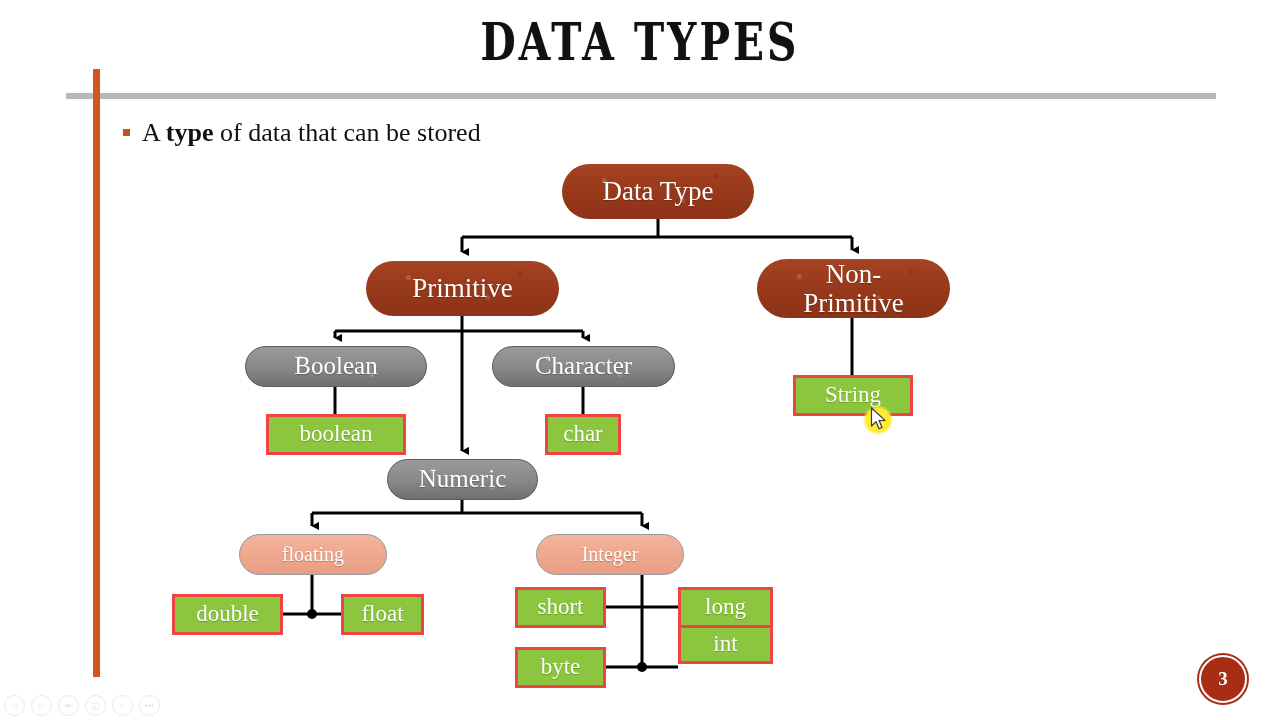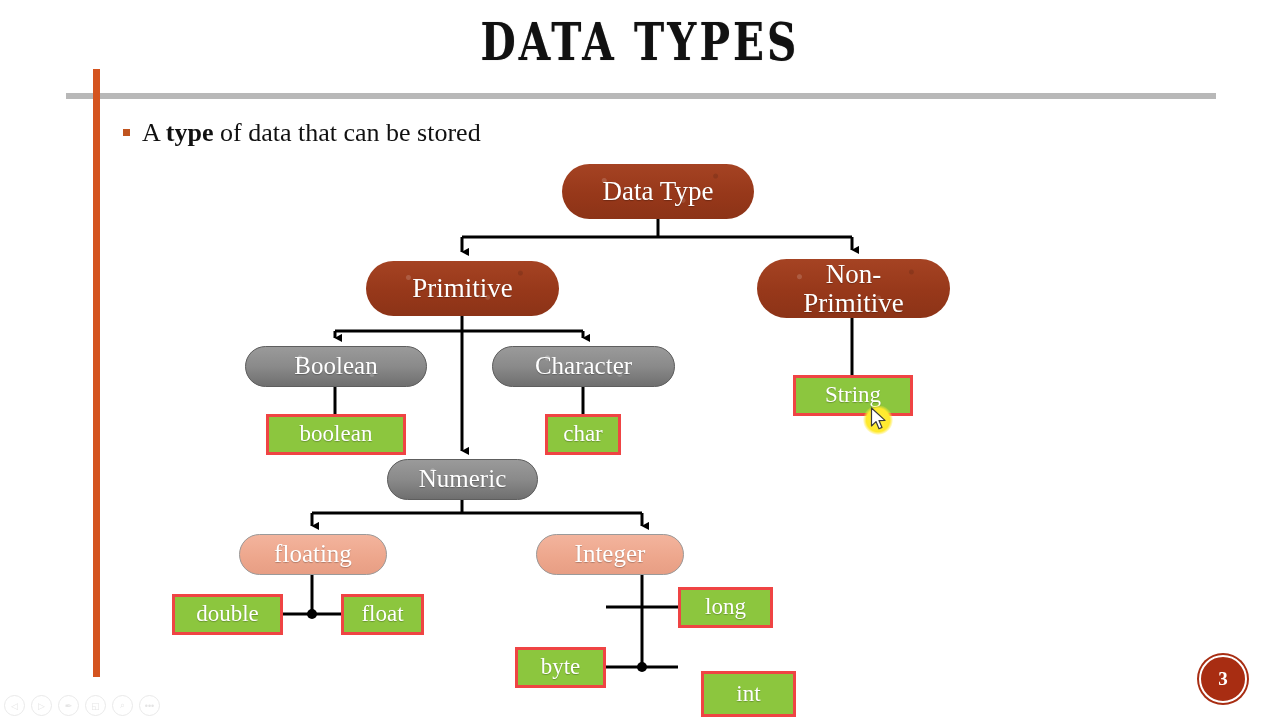--- a/index.html
+++ b/index.html
@@ -110,21 +110,21 @@
     border-radius: 999px;
     border: 1px solid #5e5e5e;
     font-size: 25px;
   }
   
   .pill-salmon {
     background: #f0ab92;
     background-image: linear-gradient(180deg, #f3b49d 0%, #eda68c 60%, #e79e84 100%);
     border-radius: 999px;
     border: 1px solid #9a9a9a;
-    font-size: 25px;
+    font-size: 20px;
   }
   
   .leaf-green {
     background: #8cc63e;
     border: 3px solid #ef4444;
     font-size: 23px;
   }
 
   
   #cursor-glow {
@@ -239,23 +239,24 @@
       <div class="node pill-gray" style="left: 245px; top: 346px; width: 182px; height: 41px;">Boolean</div>
       <div class="node pill-gray" style="left: 492px; top: 346px; width: 183px; height: 41px;">Character</div>
       <div class="node pill-gray" style="left: 387px; top: 459px; width: 151px; height: 41px;">Numeric</div>
       <div class="node pill-salmon" style="left: 239px; top: 534px; width: 148px; height: 41px;">floating</div>
       <div class="node pill-salmon" style="left: 536px; top: 534px; width: 148px; height: 41px; text-align: center;">Integer</div>
       <div class="node leaf-green" style="left: 793px; top: 375px; width: 120px; height: 41px;">String</div>
       <div class="node leaf-green" style="left: 266px; top: 414px; width: 140px; height: 41px;">boolean</div>
       <div class="node leaf-green" style="left: 545px; top: 414px; width: 76px; height: 41px;">char</div>
       <div class="node leaf-green" style="left: 172px; top: 594px; width: 111px; height: 41px;">double</div>
       <div class="node leaf-green" style="left: 341px; top: 594px; width: 83px; height: 41px;">float</div>
+      <div class="node leaf-green" style="left: 515px; top: 587px; width: 91px; height: 41px;">short</div>
       <div class="node leaf-green" style="left: 678px; top: 587px; width: 95px; height: 41px;">long</div>
       <div class="node leaf-green" style="left: 515px; top: 647px; width: 91px; height: 41px;">byte</div>
-      <div class="node leaf-green" style="left: 678px; top: 671px; width: 95px; height: 46px; margin-left: 23px;">int</div>
+      <div class="node leaf-green" style="left: 678px; top: 625px; width: 95px; height: 39px;">int</div>
     </div>
 
   <div id="cursor-glow"></div>
   <svg id="cursor-arrow" viewBox="0 0 18 24">
     <path d="M1.5,1 L1.5,19 L6,14.6 L9,21.8 L12,20.4 L9,13.6 L15,13.4 Z" fill="#ffffff" stroke="#3a3a3a" stroke-width="1.2" stroke-linejoin="round"></path>
   </svg>
 
   <div id="slide-badge">3</div>
 
   <div id="toolbar">

